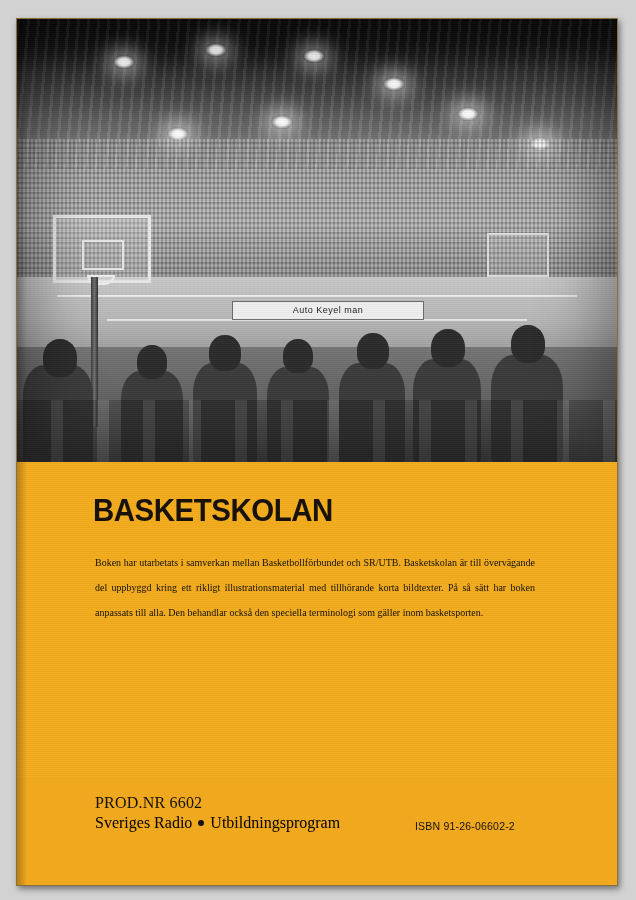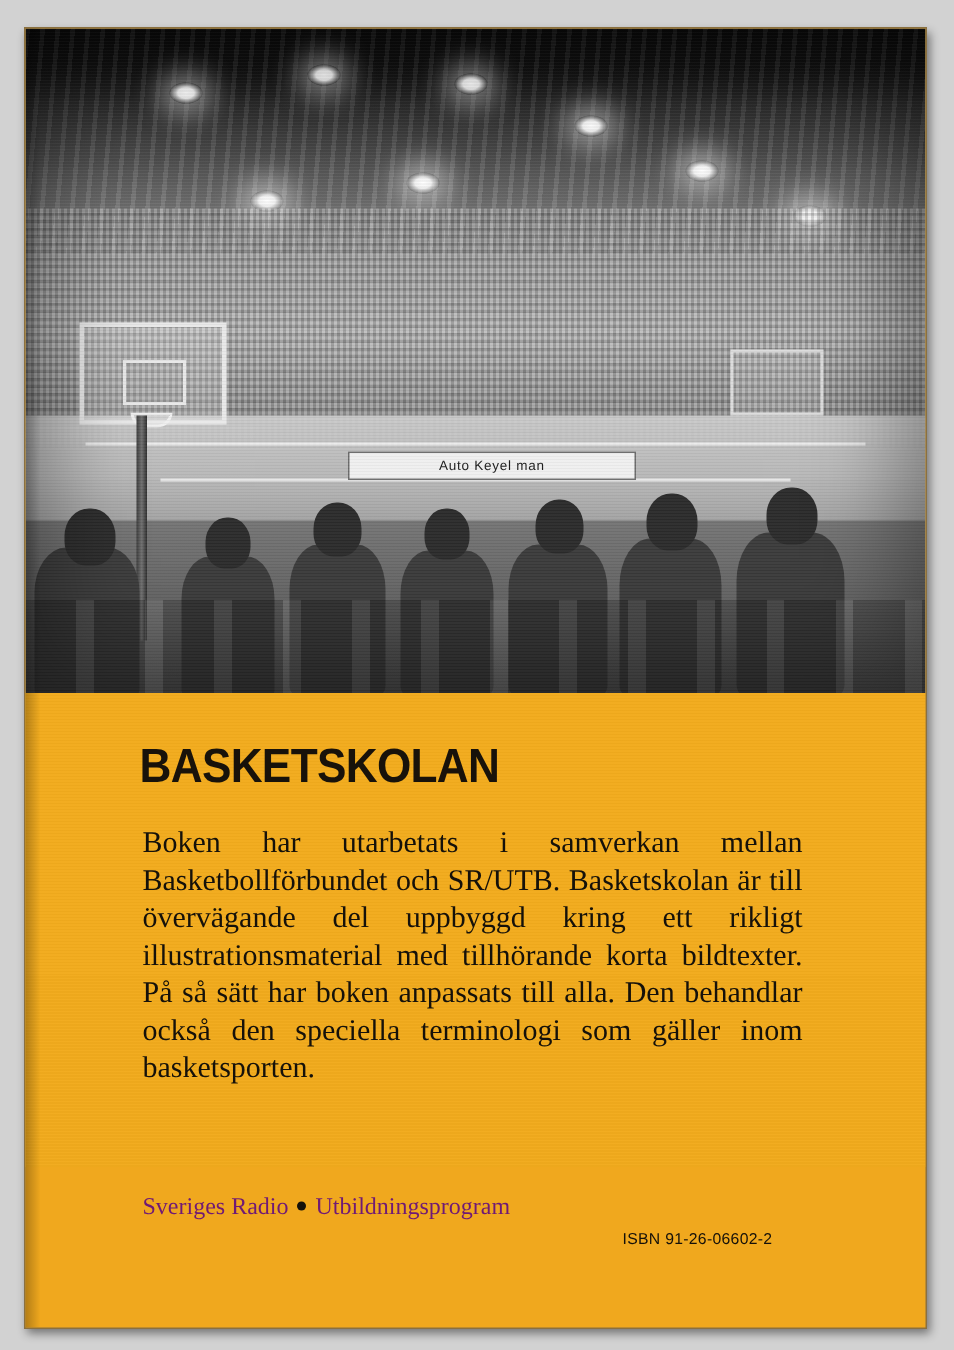--- a/index.html
+++ b/index.html
@@ -245,42 +245,42 @@
     transform: scaleX(0.92);
     transform-origin: left center;
   }
 
   .blurb {
     position: absolute;
     left: 78px;
     top: 88px;
     width: 440px;
     font-family: "Liberation Serif", serif;
-    font-size: 20px;
+    font-size: 10px;
     line-height: 25px;
     color: #15110a;
     text-align: justify;
   }
 
   .footer {
     position: absolute;
     left: 78px;
     top: 332px;
     width: 450px;
   }
   .footer .prod {
     font-family: "Liberation Serif", serif;
     font-size: 16px;
     color: #15110a;
     letter-spacing: 0.2px;
   }
   .footer .pub {
     font-family: "Liberation Serif", serif;
     font-size: 16px;
-    color: #701a75;
+    color: #000000;
     margin-top: 2px;
   }
   .bullet {
     display: inline-block;
     width: 6px;
     height: 6px;
     border-radius: 50%;
     background: #15110a;
     margin: 0 6px 2px 6px;
     vertical-align: middle;
@@ -368,20 +368,21 @@
     </div>
 
     <div class="panel">
       <div class="panel-grain"></div>
 
       <div class="title">BASKETSKOLAN</div>
 
       <div class="blurb">Boken har utarbetats i samverkan mellan Basketbollförbundet och SR/UTB. Basketskolan är till övervägande del uppbyggd kring ett rikligt illustrationsmaterial med tillhörande korta bildtexter. På så sätt har boken anpassats till alla. Den behandlar också den speciella terminologi som gäller inom basketsporten.</div>
 
       <div class="footer">
+        <div class="prod">PROD.NR 6602</div>
         <div class="pub">
           <span>Sveriges Radio</span><span class="bullet"></span><span>Utbildningsprogram</span>
         </div>
         <div class="isbn">ISBN 91-26-06602-2</div>
       </div>
     </div>
 
     <div class="spine-shadow"></div>
   </div>
 </div>

